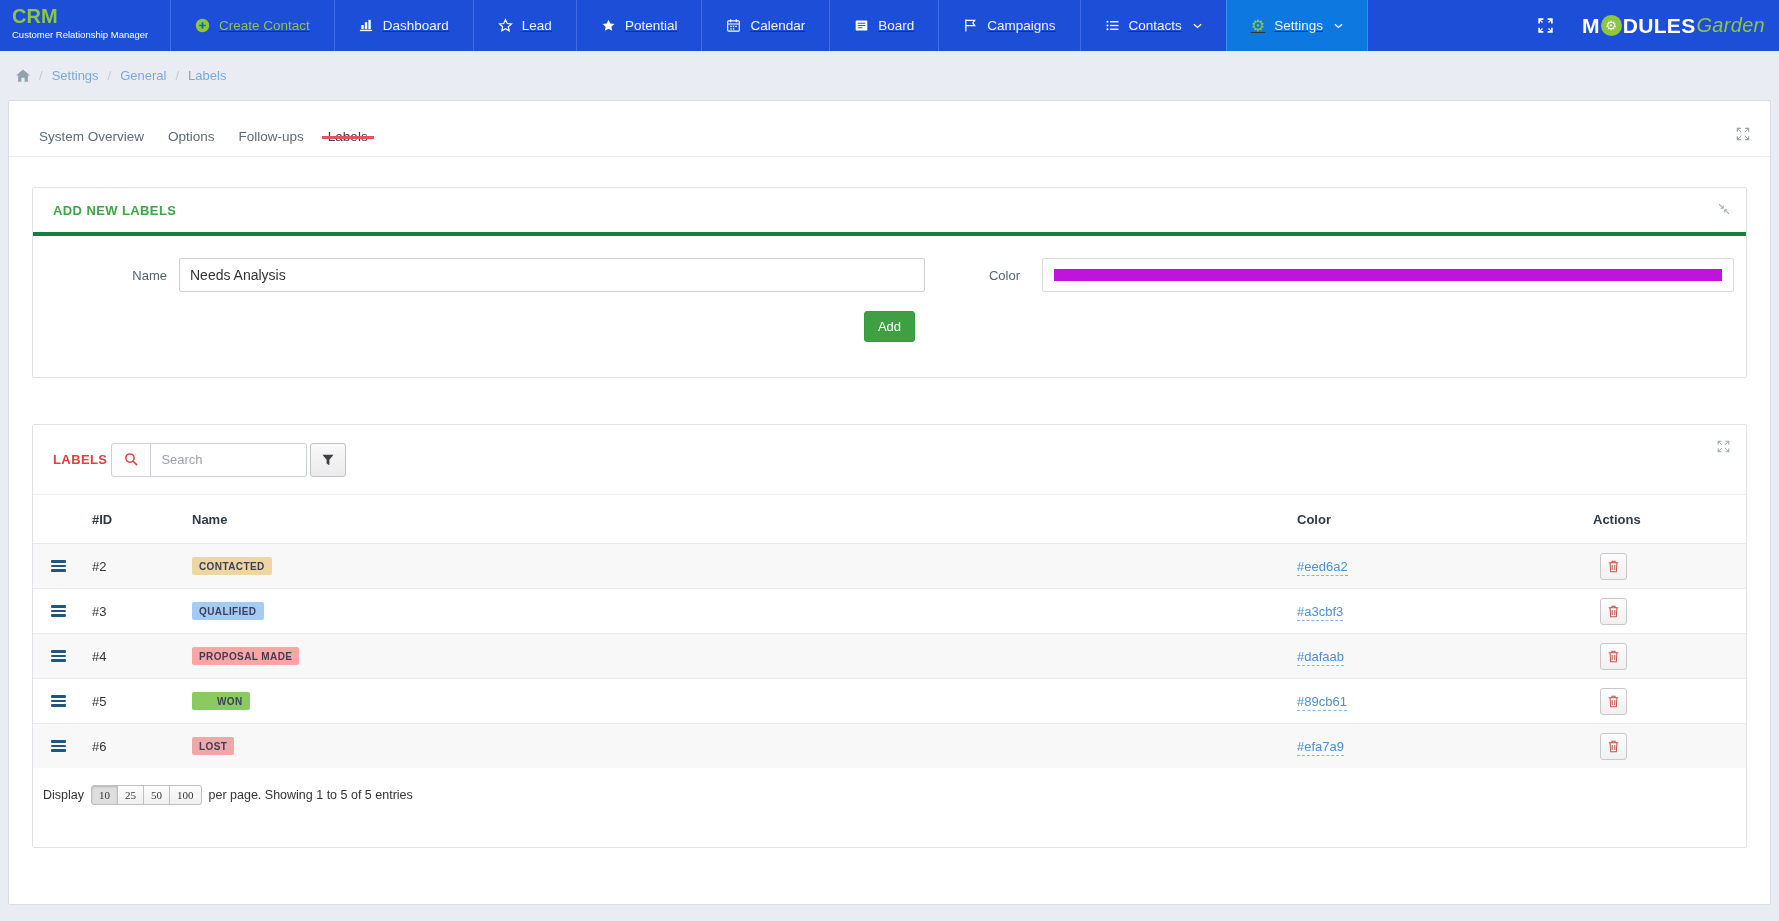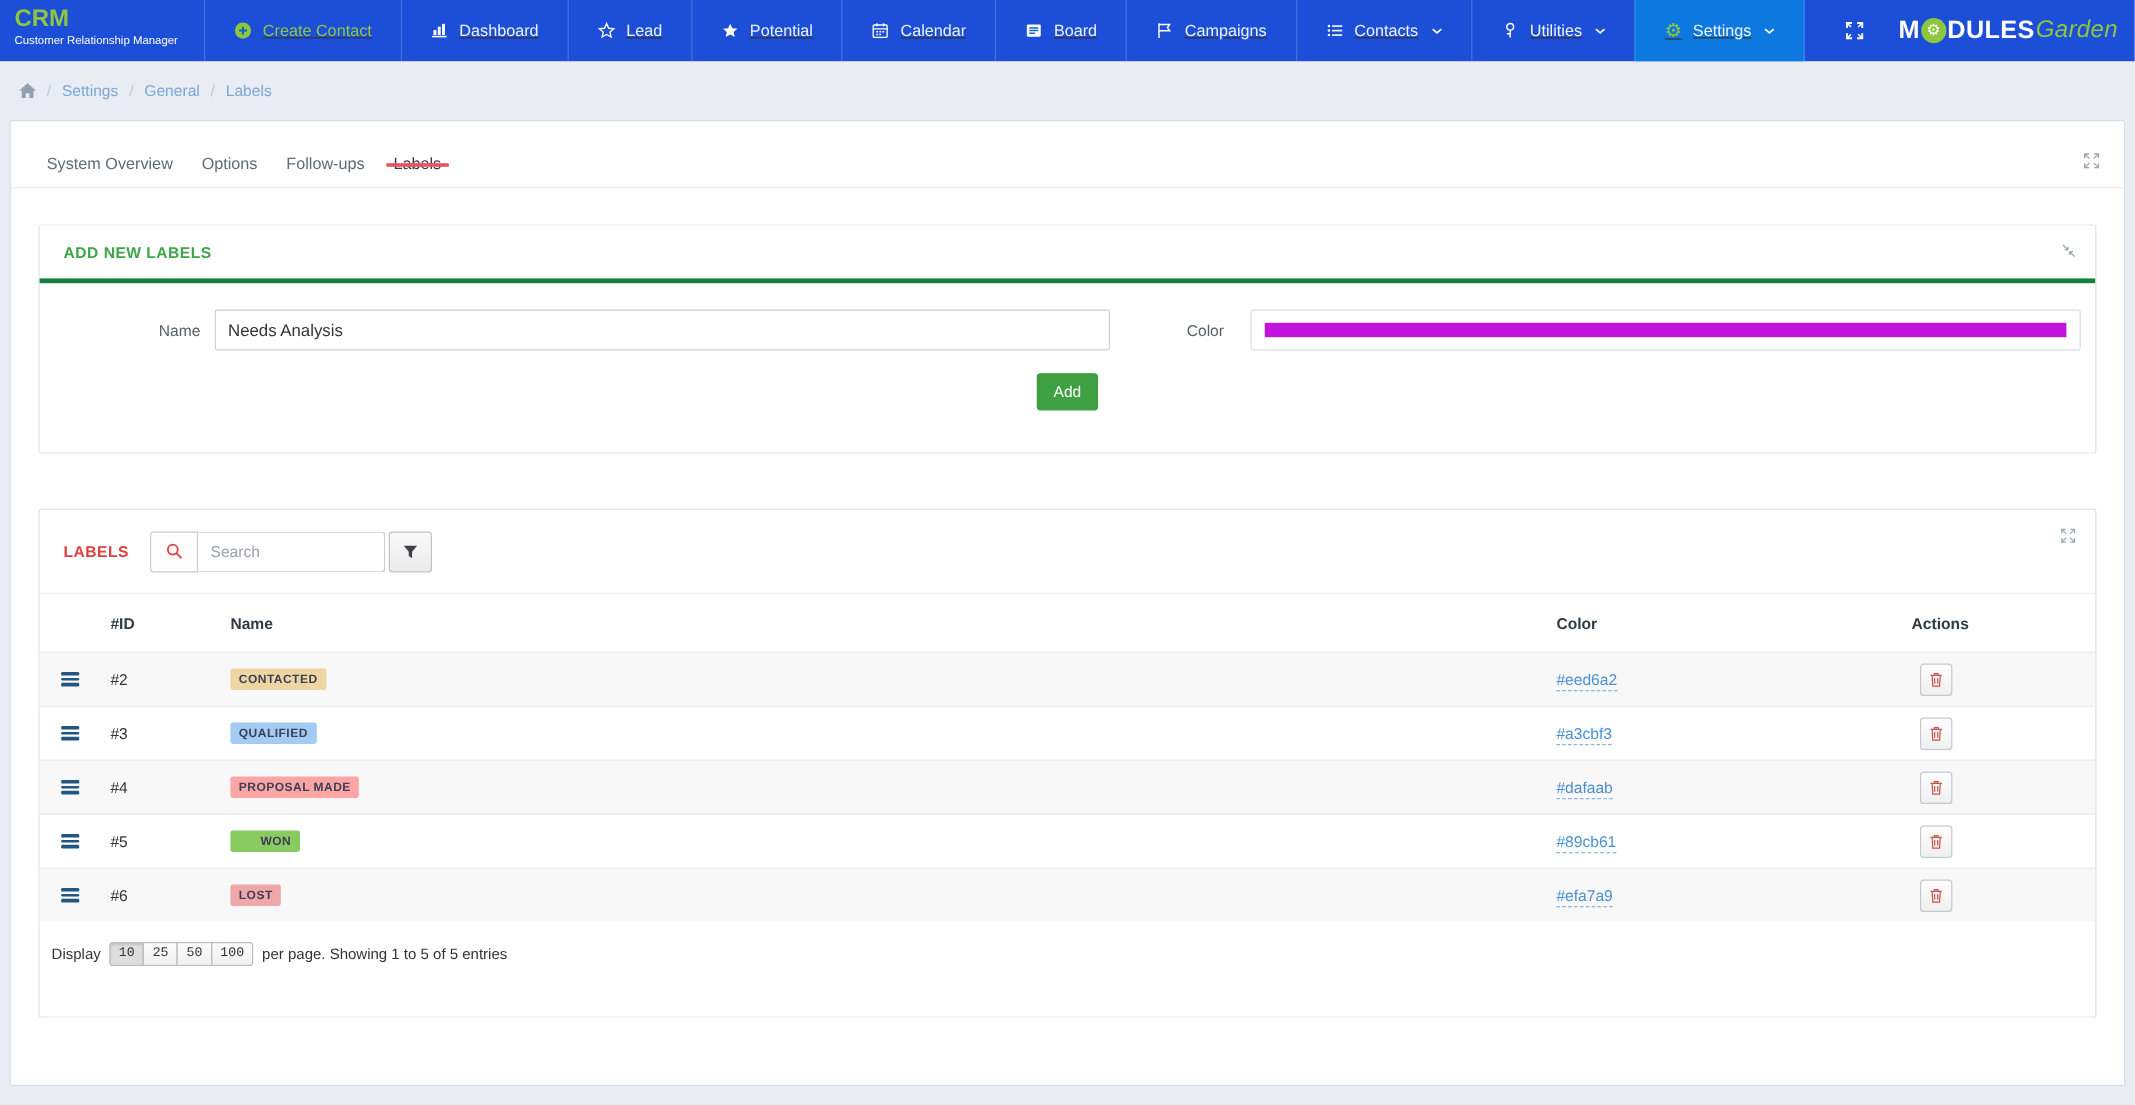--- a/index.html
+++ b/index.html
@@ -65,21 +65,21 @@
   .form-row { display:flex; align-items:center; margin-top:22px; }
   .form-label { width:146px; text-align:right; padding-right:12px; font-size:13px; color:#55606a; }
   .form-label.color { width:117px; padding-right:22px; }
   .text-input { width:746px; height:34px; border:1px solid #ccd0d4; border-radius:2px; padding:0 10px; font-size:14px; color:#333; outline:none; }
   .color-input { width:692px; height:34px; border:1px solid #d9dde1; border-radius:2px; display:flex; align-items:center; padding:0 11px; cursor:pointer; }
   .color-bar { flex:1; height:12px; }
   .add-row { text-align:center; margin:19px 0 35px; }
   .btn-add { background:#3f9f43; border:1px solid #389a3c; color:#fff; font-size:13px; padding:7px 13px; border-radius:3px; cursor:pointer; font-family:"Liberation Sans",sans-serif; }
 
   
-  .search-group { display:flex; align-items:center; margin-left:18px; }
+  .search-group { display:flex; align-items:center; margin-left:4px; }
   .sg-btn { width:40px; height:34px; border:1px solid #ccd0d4; background:#fdfdfd; border-radius:3px 0 0 3px; display:flex; align-items:center; justify-content:center; cursor:pointer; }
   .sg-input { width:156px; height:34px; border:1px solid #ccd0d4; border-left:none; padding:0 10px; font-size:13px; color:#333; outline:none; border-radius:0 3px 3px 0; }
   .sg-input::placeholder { color:#9aa2aa; }
   .sg-filter { width:36px; height:34px; margin-left:3px; border:1px solid #bfc3c7; background:linear-gradient(#f9f9f9,#ebebeb); border-radius:3px; display:flex; align-items:center; justify-content:center; cursor:pointer; }
 
   
   .t-head, .t-row { display:grid; grid-template-columns:50px 100px 1fr 296px 153px; align-items:center; }
   .t-head { height:48px; font-size:13px; font-weight:bold; color:#2f3a44; }
   .t-row { height:45px; border-top:1px solid #ebebeb; font-size:13px; }
   .t-row.alt { background:#f8f8f9; }
@@ -87,21 +87,21 @@
   .cell-handle { display:flex; justify-content:center; }
   .drag-handle { width:15px; cursor:grab; }
   .drag-handle i { display:block; height:2.5px; background:#20567f; margin:2.2px 0; border-radius:1px; }
   .badge { display:inline-block; padding:4px 7px 3px; font-size:10px; font-weight:bold; letter-spacing:.4px; color:#3d4057; border-radius:2px; white-space:nowrap; }
   .hex-link { color:#4a90d2; text-decoration:none; border-bottom:1px dashed #8ab4dd; padding-bottom:1px; cursor:pointer; width:-moz-fit-content; width:fit-content; }
   .btn-trash { width:27px; height:27px; margin-left:7px; border:1px solid #c6c9cc; border-radius:3px; background:linear-gradient(#fdfdfd,#f0f0f0); display:flex; align-items:center; justify-content:center; cursor:pointer; }
 
   
   .pagination { display:flex; align-items:center; gap:7px; padding:17px 12px 42px 10px; font-size:12.5px; color:#333; }
   .pg-group { display:flex; }
-  .pg-btn { padding:3px 7px; font-size:11px; color:#333; border:1px solid #bfbfbf; background:linear-gradient(#fcfcfc,#f0f0f0); margin-left:-1px; cursor:pointer; font-family:Liberation Mono, monospace; }
+  .pg-btn { padding:3px 7px; font-size:11px; color:#333; border:1px solid #bfbfbf; background:linear-gradient(#fcfcfc,#f0f0f0); margin-left:-1px; cursor:pointer; font-family:Liberation Serif, serif; }
   .pg-btn:first-child { border-radius:3px 0 0 3px; margin-left:0; }
   .pg-btn:last-child { border-radius:0 3px 3px 0; }
   .pg-btn.active { background:#dedede; box-shadow:inset 0 1px 2px rgba(0,0,0,.18); }
 
   svg { display:block; }
 </style>
 </head>
 <body>
 
 <div class="navbar">
@@ -180,34 +180,20 @@
         <svg width="15" height="15" viewBox="0 0 16 16" fill="#fff">
             <circle cx="2.6" cy="4" r="1.1"></circle>
             <circle cx="2.6" cy="8" r="1.1"></circle>
             <circle cx="2.6" cy="12" r="1.1"></circle>
             <rect x="5.4" y="3.3" width="9" height="1.4"></rect>
             <rect x="5.4" y="7.3" width="9" height="1.4"></rect>
             <rect x="5.4" y="11.3" width="9" height="1.4"></rect>
           </svg>
       </span>
       <span>Contacts</span>
-      <span class="chev">
-        <svg width="9" height="6" viewBox="0 0 10 6" fill="none" stroke="#fff" stroke-width="1.5">
-            <path d="M1 1l4 3.6L9 1"></path>
-          </svg>
-      </span>
-    </div>
-    <div class="nav-item">
-      <span class="nav-icon">
-        <svg width="15" height="15" viewBox="0 0 16 16" fill="none" stroke="#fff" stroke-width="1.3">
-            <circle cx="8" cy="4.6" r="3"></circle>
-            <path d="M8 7.6v6.6M5 10.8h2.9"></path>
-          </svg>
-      </span>
-      <span>Utilities</span>
       <span class="chev">
         <svg width="9" height="6" viewBox="0 0 10 6" fill="none" stroke="#fff" stroke-width="1.5">
             <path d="M1 1l4 3.6L9 1"></path>
           </svg>
       </span>
     </div>
     <div class="nav-item active">
       <span class="nav-icon gear-glyph">⚙</span>
       <span>Settings</span>
       <span class="chev">

